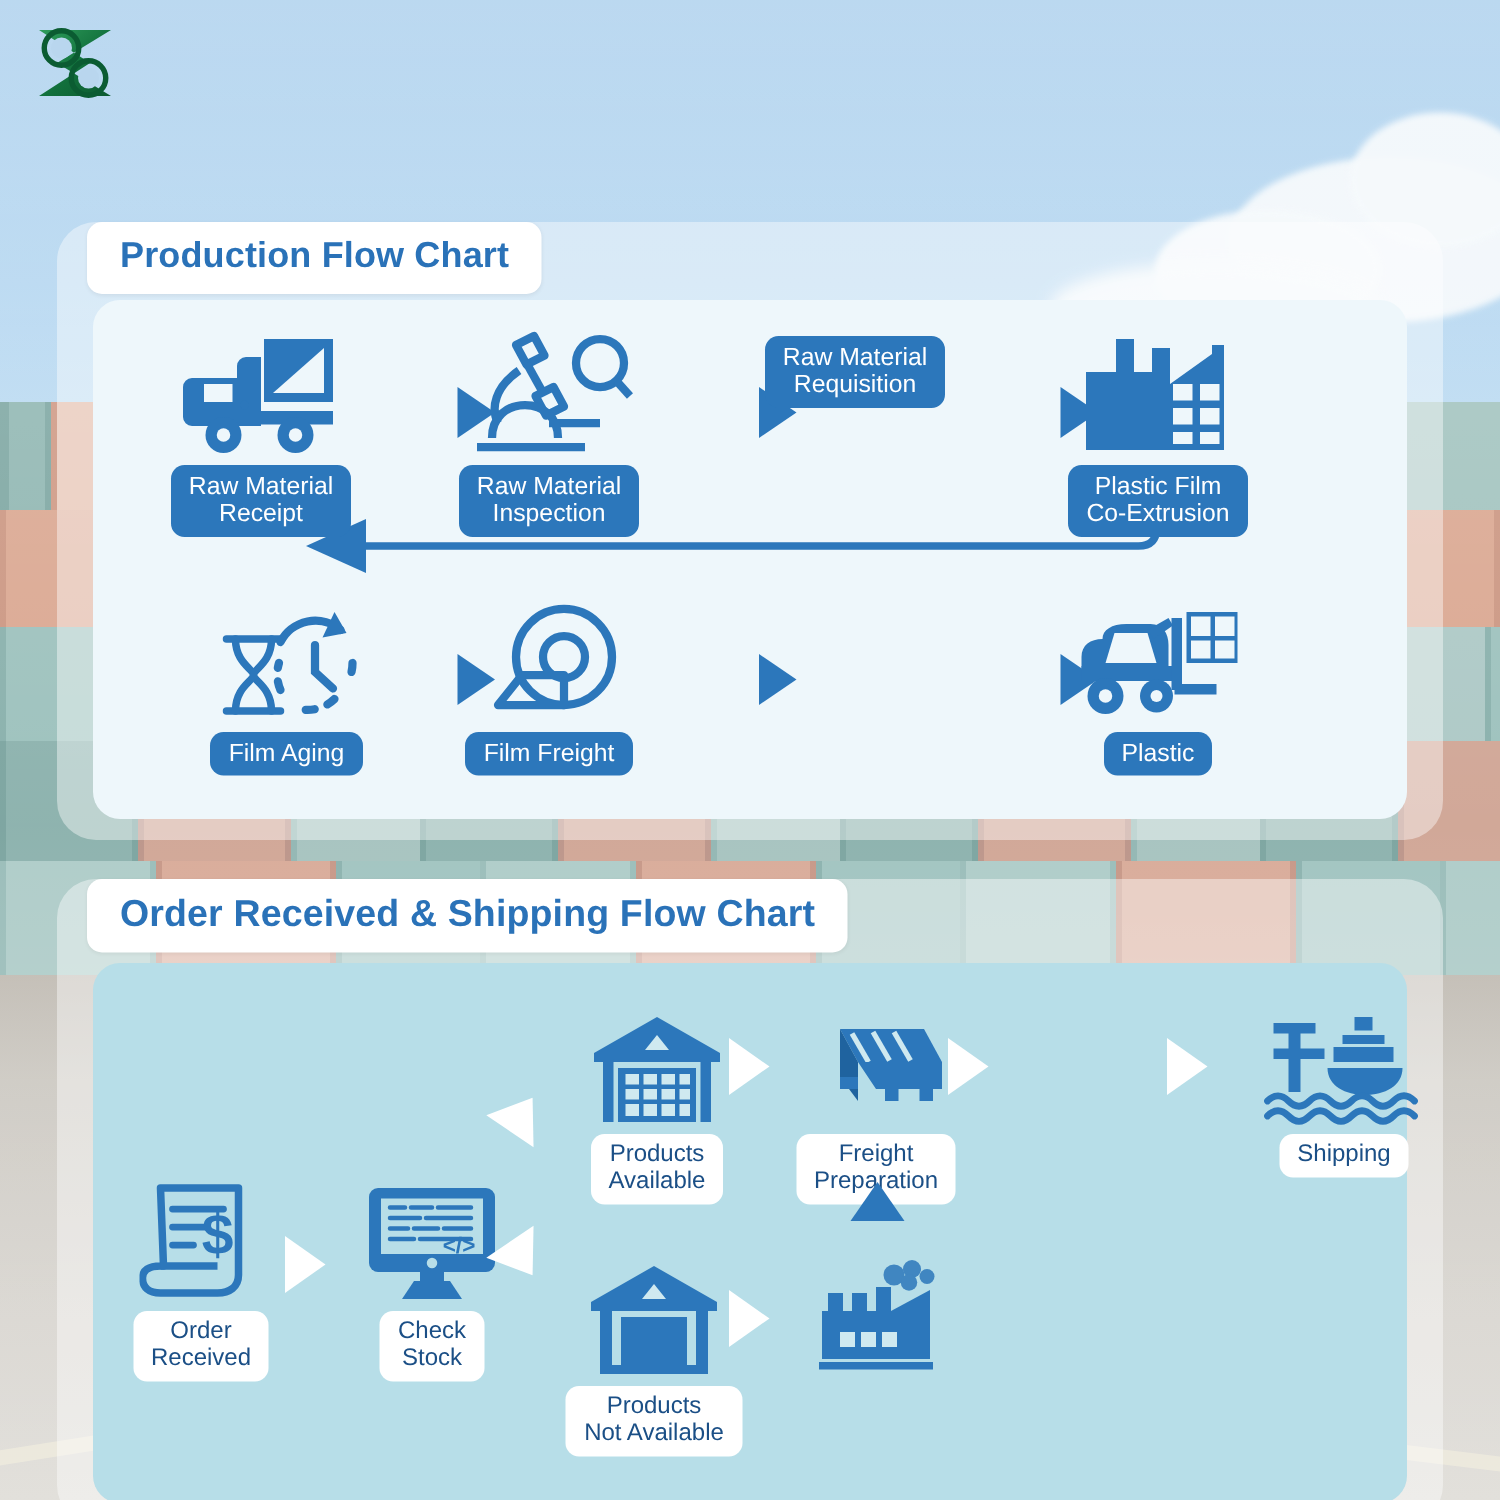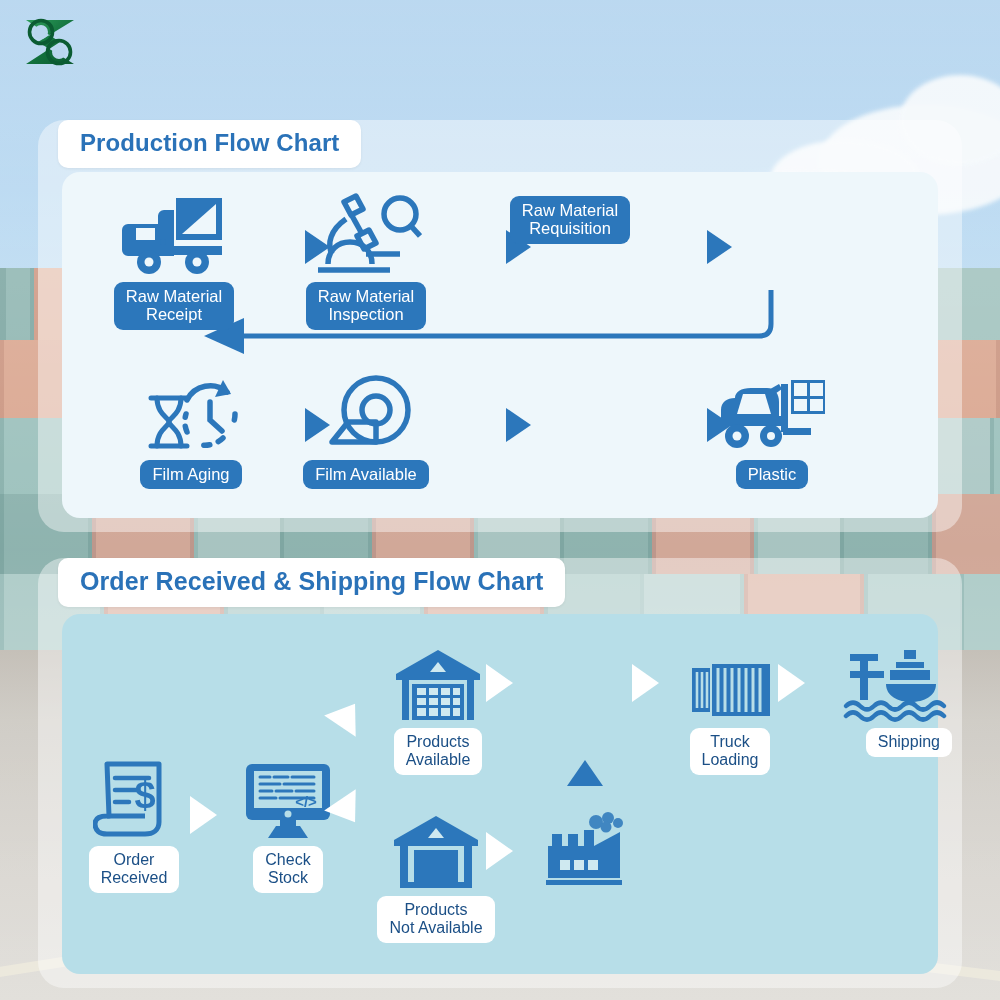--- a/index.html
+++ b/index.html
@@ -69,21 +69,21 @@
   .rl3 { left: 250px; top: 905px; width: 150px; height: 8px; transform: rotate(-22deg); }
   .bg-haze {
     position: absolute; inset: 0;
     background: linear-gradient(rgba(255,255,255,.30), rgba(255,255,255,.12) 55%, rgba(255,255,255,.34));
   }
 
   
   #logo { position: absolute; left: 16px; top: 14px; width: 70px; height: 56px; z-index: 6; }
 
   
-  .section { position: absolute; z-index: 4; }
+  .section { position: absolute; z-index: 4; margin-top: 28px; }
   #section-production { left: 38px; top: 120px; width: 924px; height: 412px; }
   #section-shipping  { left: 38px; top: 558px; width: 924px; height: 430px; }
 
   .section-outer {
     position: absolute; inset: 0;
     background: rgba(255,255,255,.42);
     border-radius: 26px;
   }
   .title-chip {
     position: absolute; left: 20px; top: 0;
@@ -239,20 +239,37 @@
 
     <div class="chev chev-blue" style="left:444px; top:58px;"></div>
 
     <div class="node" style="left:428px; top:18px;">
       <div class="label label-blue">Raw Material
 Requisition</div>
     </div>
 
     <div class="chev chev-blue" style="left:645px; top:58px;"></div>
 
+    <div class="node" style="left:630px; top:18px;">
+      <div class="icon">
+        <svg width="112" height="80" viewBox="0 0 112 80">
+          <path d="M8 24 h20 v-22 h12 v22 h12 v-16 h12 v24 l28 -20 v-6 h8 v70 h-92 z" fill="#2c77bb"></path>
+          <g fill="#eef7fb">
+            <rect x="66" y="32" width="13" height="11"></rect>
+            <rect x="84" y="32" width="13" height="11"></rect>
+            <rect x="66" y="48" width="13" height="11"></rect>
+            <rect x="84" y="48" width="13" height="11"></rect>
+            <rect x="66" y="64" width="13" height="8"></rect>
+            <rect x="84" y="64" width="13" height="8"></rect>
+          </g>
+        </svg>
+      </div>
+      <div class="label label-blue">Plastic Film
+Co-Extrusion</div>
+    </div>
 
     <div class="node" style="left:49px; top:196px;">
       <div class="icon">
         <svg width="104" height="84" viewBox="0 0 104 84">
           <g fill="none" stroke="#2c77bb" stroke-width="5" stroke-linecap="round">
             <path d="M12 28 h36 M12 76 h36"></path>
             <path d="M18 28 C18 44 30 48 30 52 C30 56 18 60 18 76"></path>
             <path d="M42 28 C42 44 30 48 30 52 C30 56 42 60 42 76"></path>
           </g>
           <g fill="none" stroke="#2c77bb" stroke-width="5.5" stroke-linecap="round">
@@ -271,21 +288,21 @@
     <div class="chev chev-blue" style="left:243px; top:236px;"></div>
 
     <div class="node" style="left:224px; top:196px;">
       <div class="icon">
         <svg width="104" height="84" viewBox="0 0 104 84">
           <circle cx="62" cy="40" r="32" fill="none" stroke="#2c77bb" stroke-width="5.5"></circle>
           <circle cx="62" cy="40" r="14" fill="none" stroke="#2c77bb" stroke-width="5.5"></circle>
           <path d="M18 72 L34 52 L62 52 L62 72 Z" fill="none" stroke="#2c77bb" stroke-width="5.5" stroke-linejoin="round"></path>
         </svg>
       </div>
-      <div class="label label-blue">Film Available</div>
+      <div class="label label-blue">Film Freight</div>
     </div>
 
     <div class="chev chev-blue" style="left:444px; top:236px;"></div>
 
 
     <div class="chev chev-blue" style="left:645px; top:236px;"></div>
 
     <div class="node" style="left:630px; top:196px;">
       <div class="icon">
         <svg width="110" height="82" viewBox="0 0 110 82">
@@ -386,51 +403,44 @@
               <rect x="59" y="62" width="7" height="8"></rect>
           </g>
         </svg>
       </div>
       <div class="label label-white">Products
 Available</div>
     </div>
 
     <div class="chev chev-white" style="left:424px; top:50px;"></div>
 
+    <div class="node" style="left:442px; top:22px;">
+      <div class="icon">
+        <svg width="92" height="72" viewBox="0 0 92 72">
+          <path d="M22 8 h56 l12 22 h-56 z" fill="#2c77bb"></path>
+          <g stroke="#cfe9f0" stroke-width="3.5">
+            <path d="M30 11 l11 19"></path>
+              <path d="M44 10 l11 19"></path>
+              <path d="M58 10 l11 19"></path>
+          </g>
+          <path d="M34 30 h56 v18 h-6 v8 h-9 v-8 h-14 v8 h-9 v-8 h-6 z" fill="#2c77bb"></path>
+          <path d="M22 8 L34 30 v26 l-12 -16 z" fill="#1f639f"></path>
+          <path d="M22 40 h12 v8 h-12 z" fill="#2c77bb"></path>
+        </svg>
+      </div>
+      <div class="label label-white">Freight
+Preparation</div>
+    </div>
 
     <div class="chev chev-white" style="left:570px; top:50px;"></div>
 
-    <div class="node" style="left:588px; top:22px;">
-      <div class="icon">
-        <svg width="88" height="68" viewBox="0 0 88 68">
-          <path d="M6 14 h18 v44 h-18 z" fill="#2c77bb"></path>
-          <path d="M26 10 h58 v52 h-58 z" fill="#2c77bb"></path>
-          <g stroke="#b7dee8" stroke-width="3">
-            <path d="M32 14 v44"></path>
-              <path d="M39 14 v44"></path>
-              <path d="M46 14 v44"></path>
-            <path d="M53 14 v44"></path>
-              <path d="M60 14 v44"></path>
-              <path d="M67 14 v44"></path>
-              <path d="M74 14 v44"></path>
-          </g>
-          <g stroke="#b7dee8" stroke-width="2.6">
-            <path d="M11 18 v36"></path>
-              <path d="M16 18 v36"></path>
-              <path d="M21 18 v36"></path>
-          </g>
-        </svg>
-      </div>
-      <div class="label label-white">Truck
-Loading</div>
-    </div>
 
     <div class="chev chev-white" style="left:716px; top:50px;"></div>
 
-    <div class="node" style="left:730px; top:22px;align-items:flex-end;">
+    <div class="node" style="left:754px; top:22px;">
       <div class="icon">
         <svg width="110" height="74" viewBox="0 0 110 74">
           <path d="M8 6 h28 v7 h-10 v10 h16 v7 h-16 v22 h-8 v-22 h-10 v-7 h10 v-10 h-10 z" fill="#2c77bb"></path>
           <rect x="62" y="2" width="12" height="9" fill="#2c77bb"></rect>
           <path d="M54 14 h28 v6 h-28 z" fill="#2c77bb"></path>
           <path d="M48 22 h40 v10 h-40 z" fill="#2c77bb"></path>
           <path d="M44 36 h50 c0 12 -12 18 -25 18 c-13 0 -25 -6 -25 -18 z" fill="#2c77bb"></path>
           <g fill="none" stroke="#2c77bb" stroke-width="4.5" stroke-linecap="round">
             <path d="M4 58 q7 -7 14 0 q7 7 14 0 q7 -7 14 0 q7 7 14 0 q7 -7 14 0 q7 7 14 0 q7 -7 14 0"></path>
             <path d="M4 68 q7 -7 14 0 q7 7 14 0 q7 -7 14 0 q7 7 14 0 q7 -7 14 0 q7 7 14 0 q7 -7 14 0"></path>

